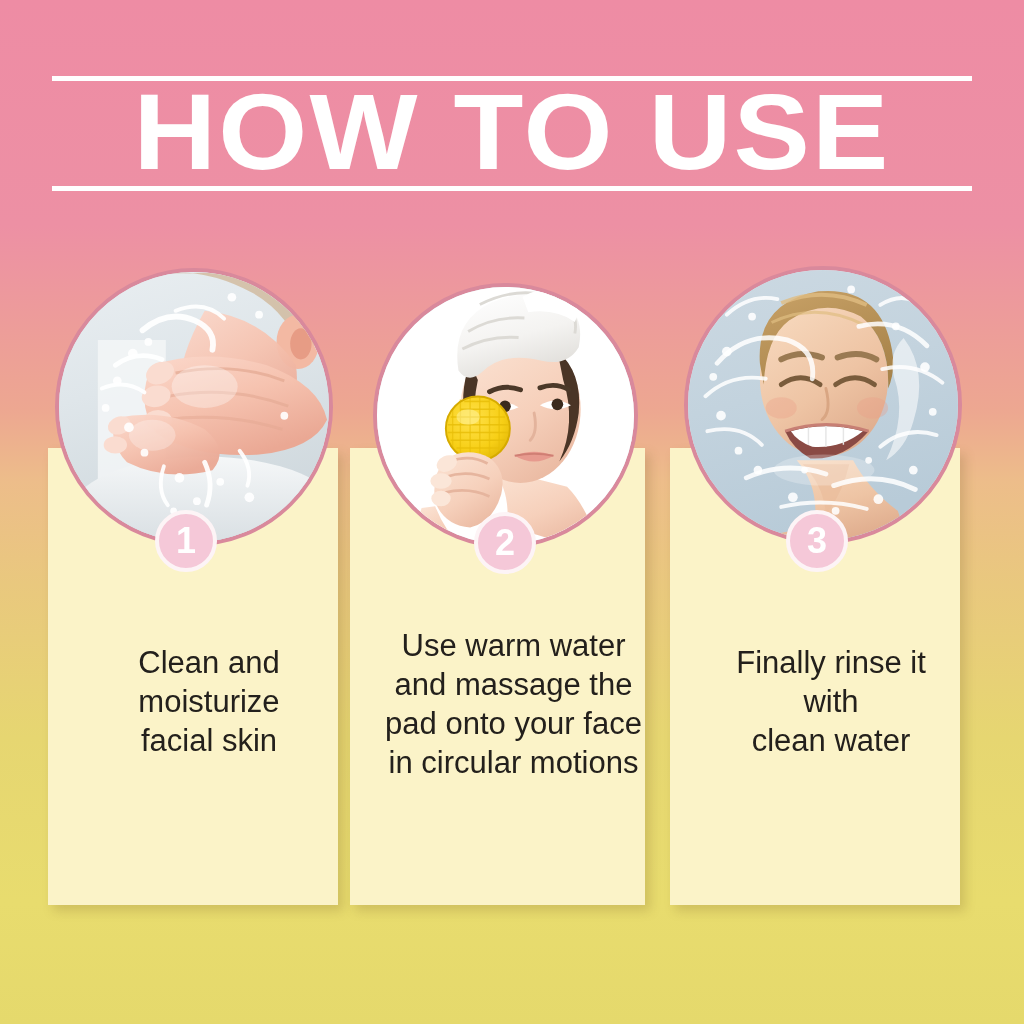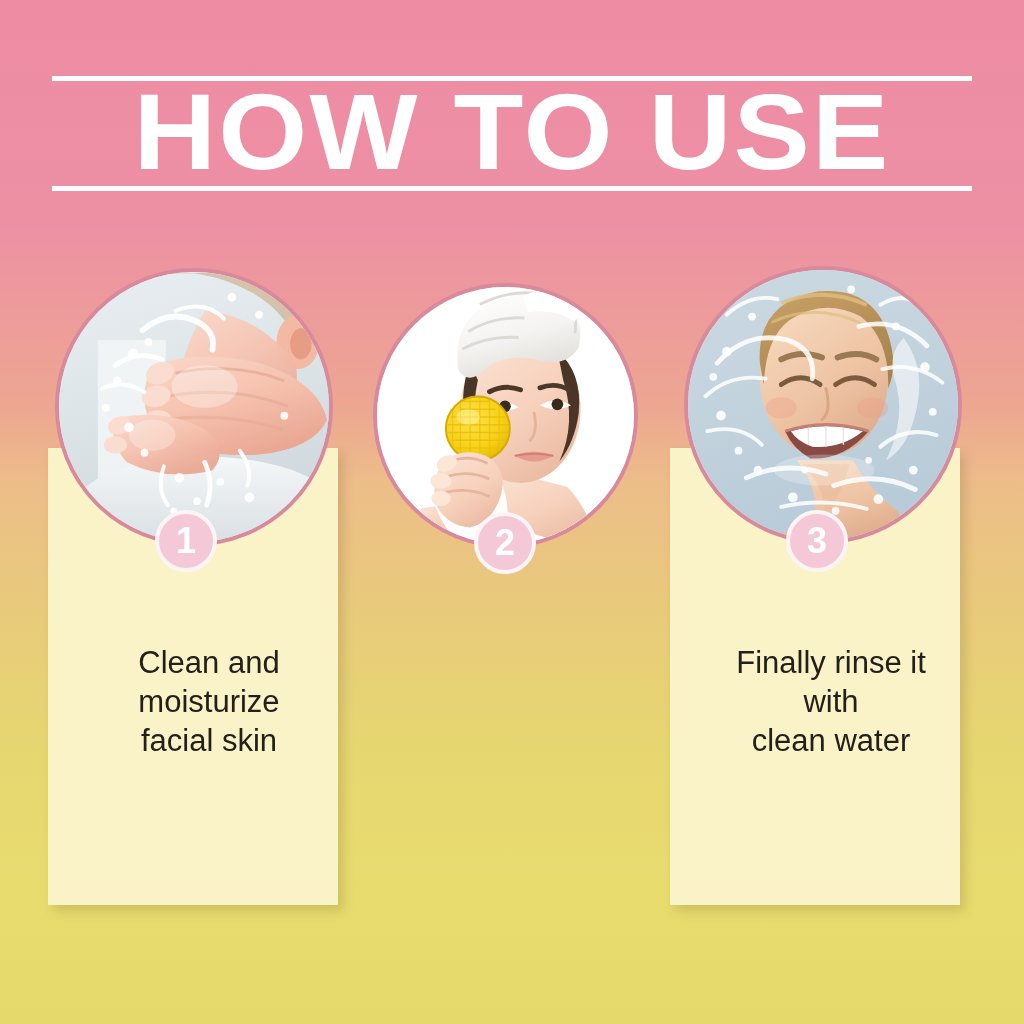--- a/index.html
+++ b/index.html
@@ -185,20 +185,26 @@
         <circle cx="232" cy="148" r="4"></circle>
           <circle cx="118" cy="246" r="3.5"></circle>
       </g>
       <ellipse cx="150" cy="118" rx="34" ry="22" fill="#ffffff" opacity="0.33"></ellipse>
       <ellipse cx="96" cy="168" rx="24" ry="16" fill="#ffffff" opacity="0.28"></ellipse>
     </svg>
   </div>
 
   <div class="badge" id="badge-1">1</div>
 
+  <div class="card" id="card-2">
+    <div class="caption" id="caption-2">Use warm water
+and massage the
+pad onto your face
+in circular motions</div>
+  </div>
 
   <div class="photo-wrap" id="photo-2">
     <svg class="photo-inner" viewBox="0 0 265 265" preserveAspectRatio="xMidYMid slice">
       <defs>
         <linearGradient id="skin2" x1="0.2" y1="0" x2="0.8" y2="1">
           <stop offset="0%" stop-color="#fbe2d2"></stop>
           <stop offset="55%" stop-color="#f6d0bb"></stop>
           <stop offset="100%" stop-color="#e9b79f"></stop>
         </linearGradient>
         <linearGradient id="towel2" x1="0" y1="0" x2="0.4" y2="1">

